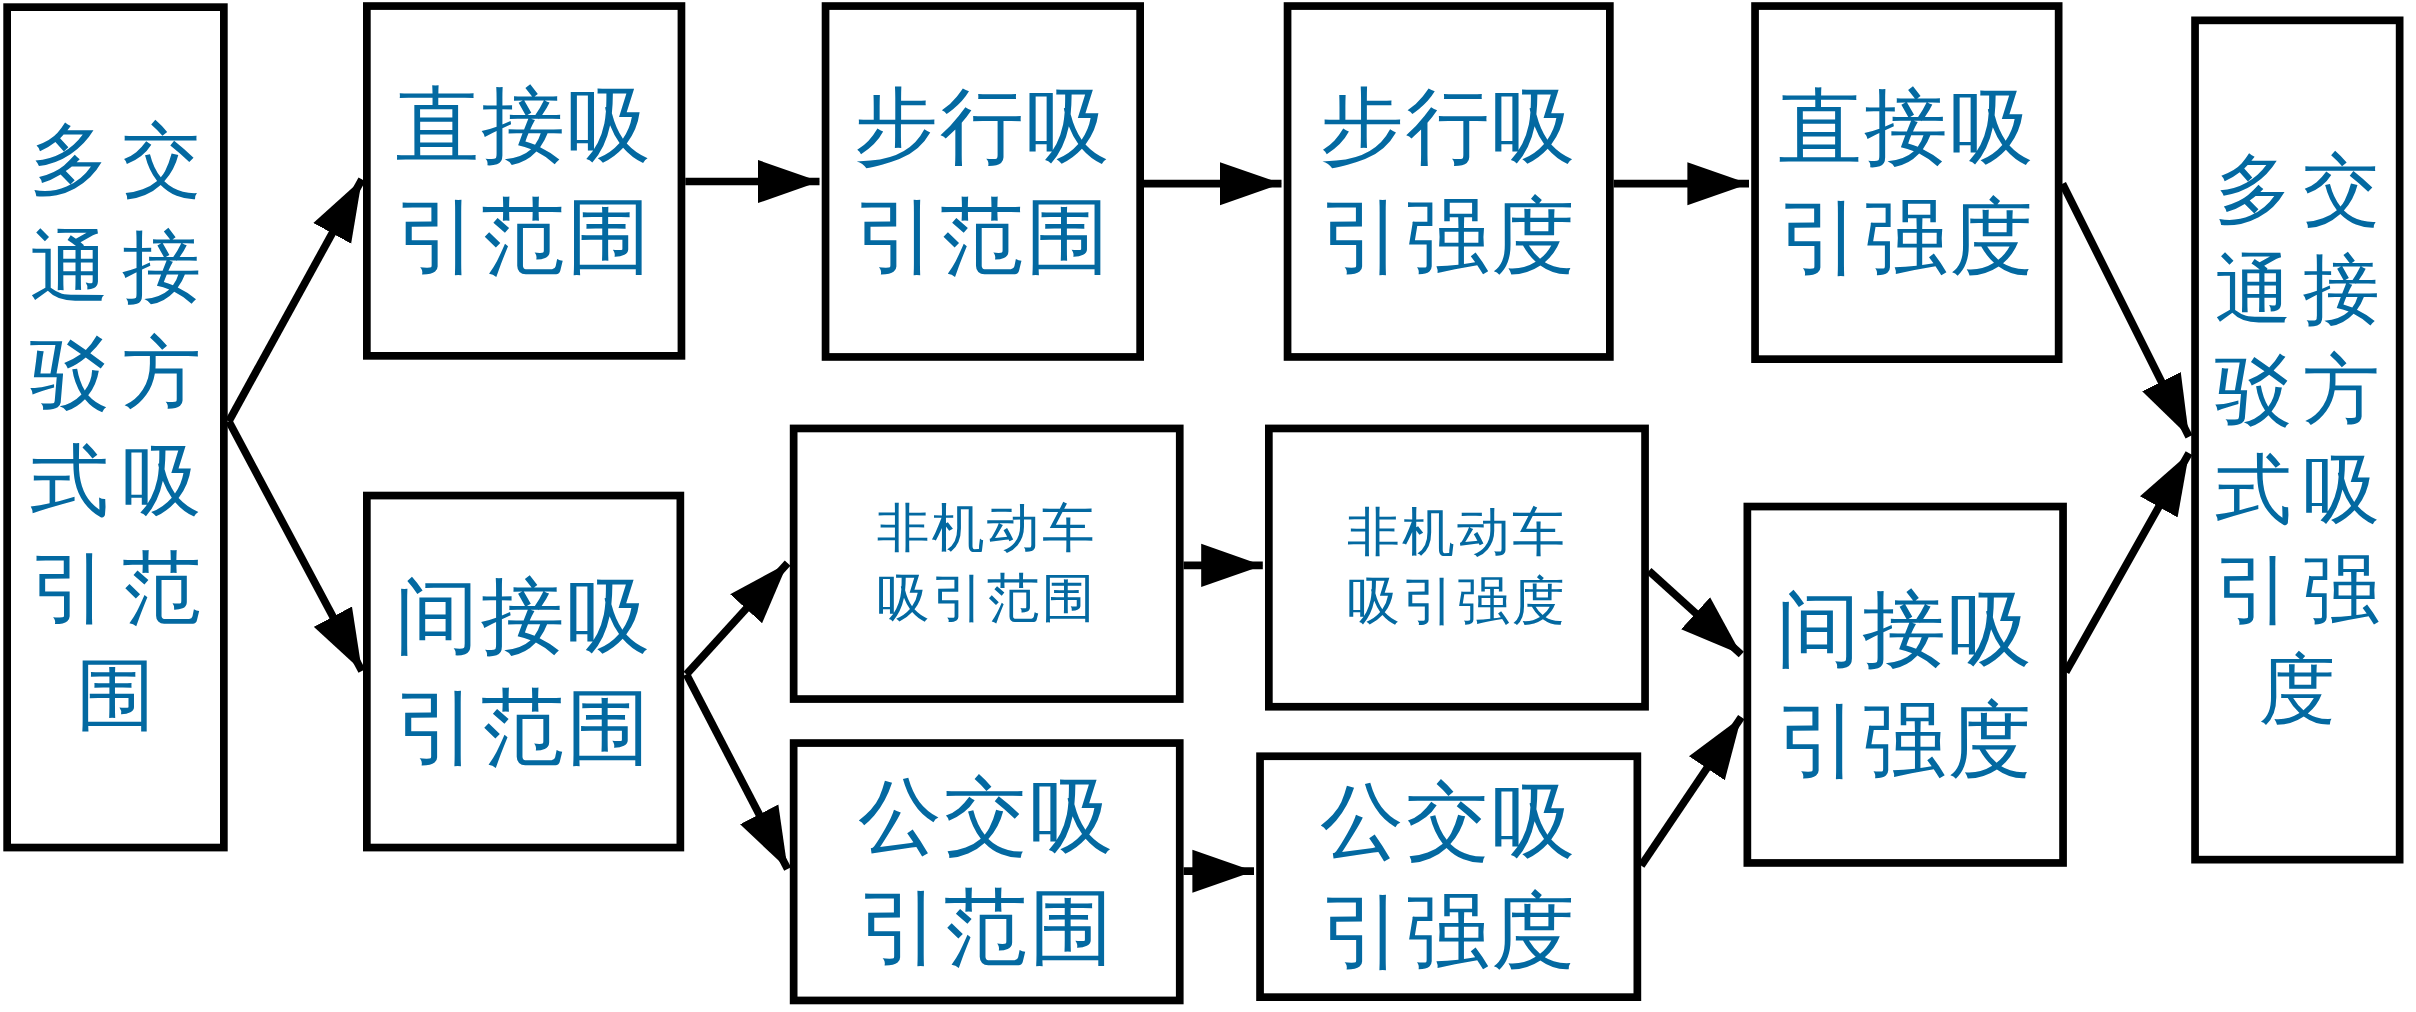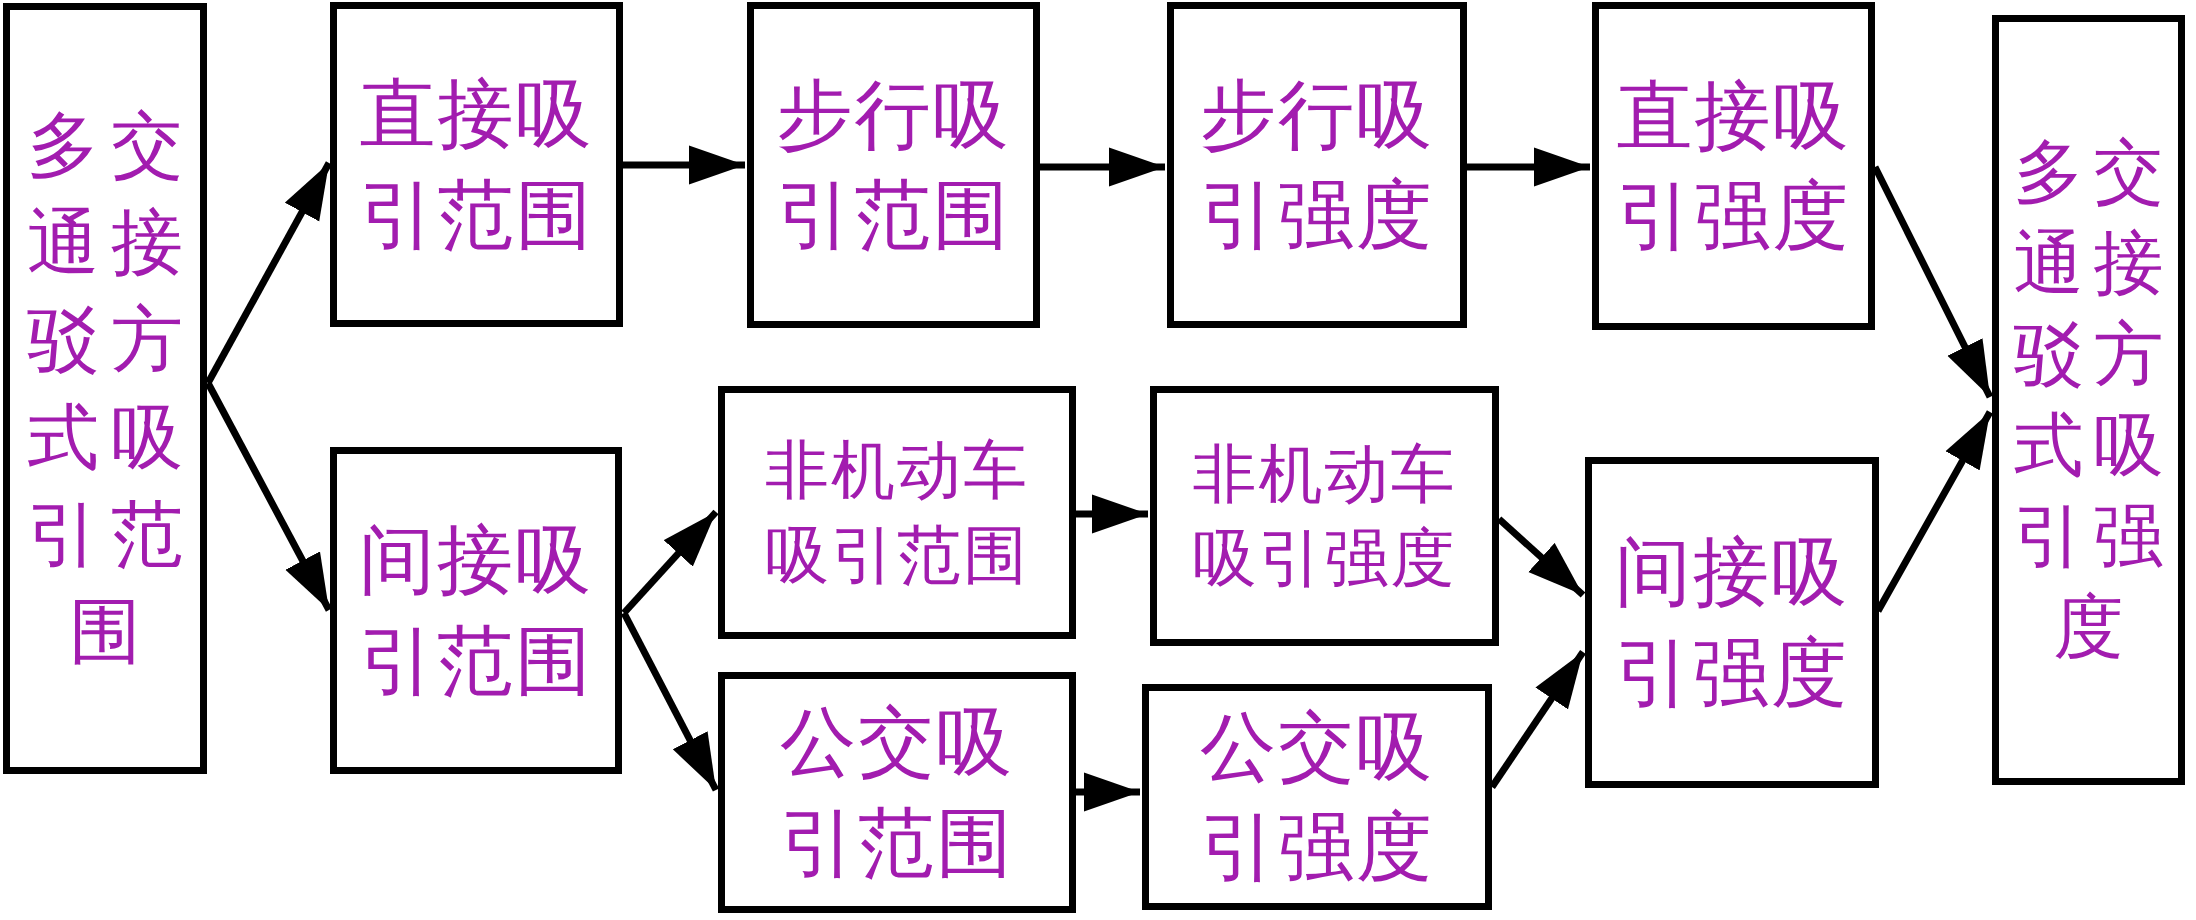--- a/index.html
+++ b/index.html
@@ -22,21 +22,21 @@
     width: 2196px;
     height: 920px;
     z-index: 2;
     pointer-events: none;
   }
   .node {
     position: absolute;
     box-sizing: border-box;
     border: 7px solid #000000;
     background: #ffffff;
-    color: #a21caf;
+    color: #0369a1;
     display: flex;
     align-items: center;
     justify-content: center;
     text-align: center;
     white-space: pre-line;
     z-index: 1;
     font-size: 76px;
     line-height: 1.32;
     letter-spacing: 2px;
     font-weight: 400;
@@ -47,21 +47,21 @@
     letter-spacing: 12px;
     padding-left: 12px;
   }
   .node.tall-right {
     font-size: 70px;
     line-height: 1.3;
     letter-spacing: 10px;
     padding-left: 10px;
   }
   .node.wide4 {
-    font-size: 64px;
+    font-size: 48px;
   }
 </style>
 </head>
 <body>
 
 <div class="canvas">
 
   <div class="node tall-left" style="left:3px; top:3px; width:204px; height:771px;">多交
 通接
 驳方

